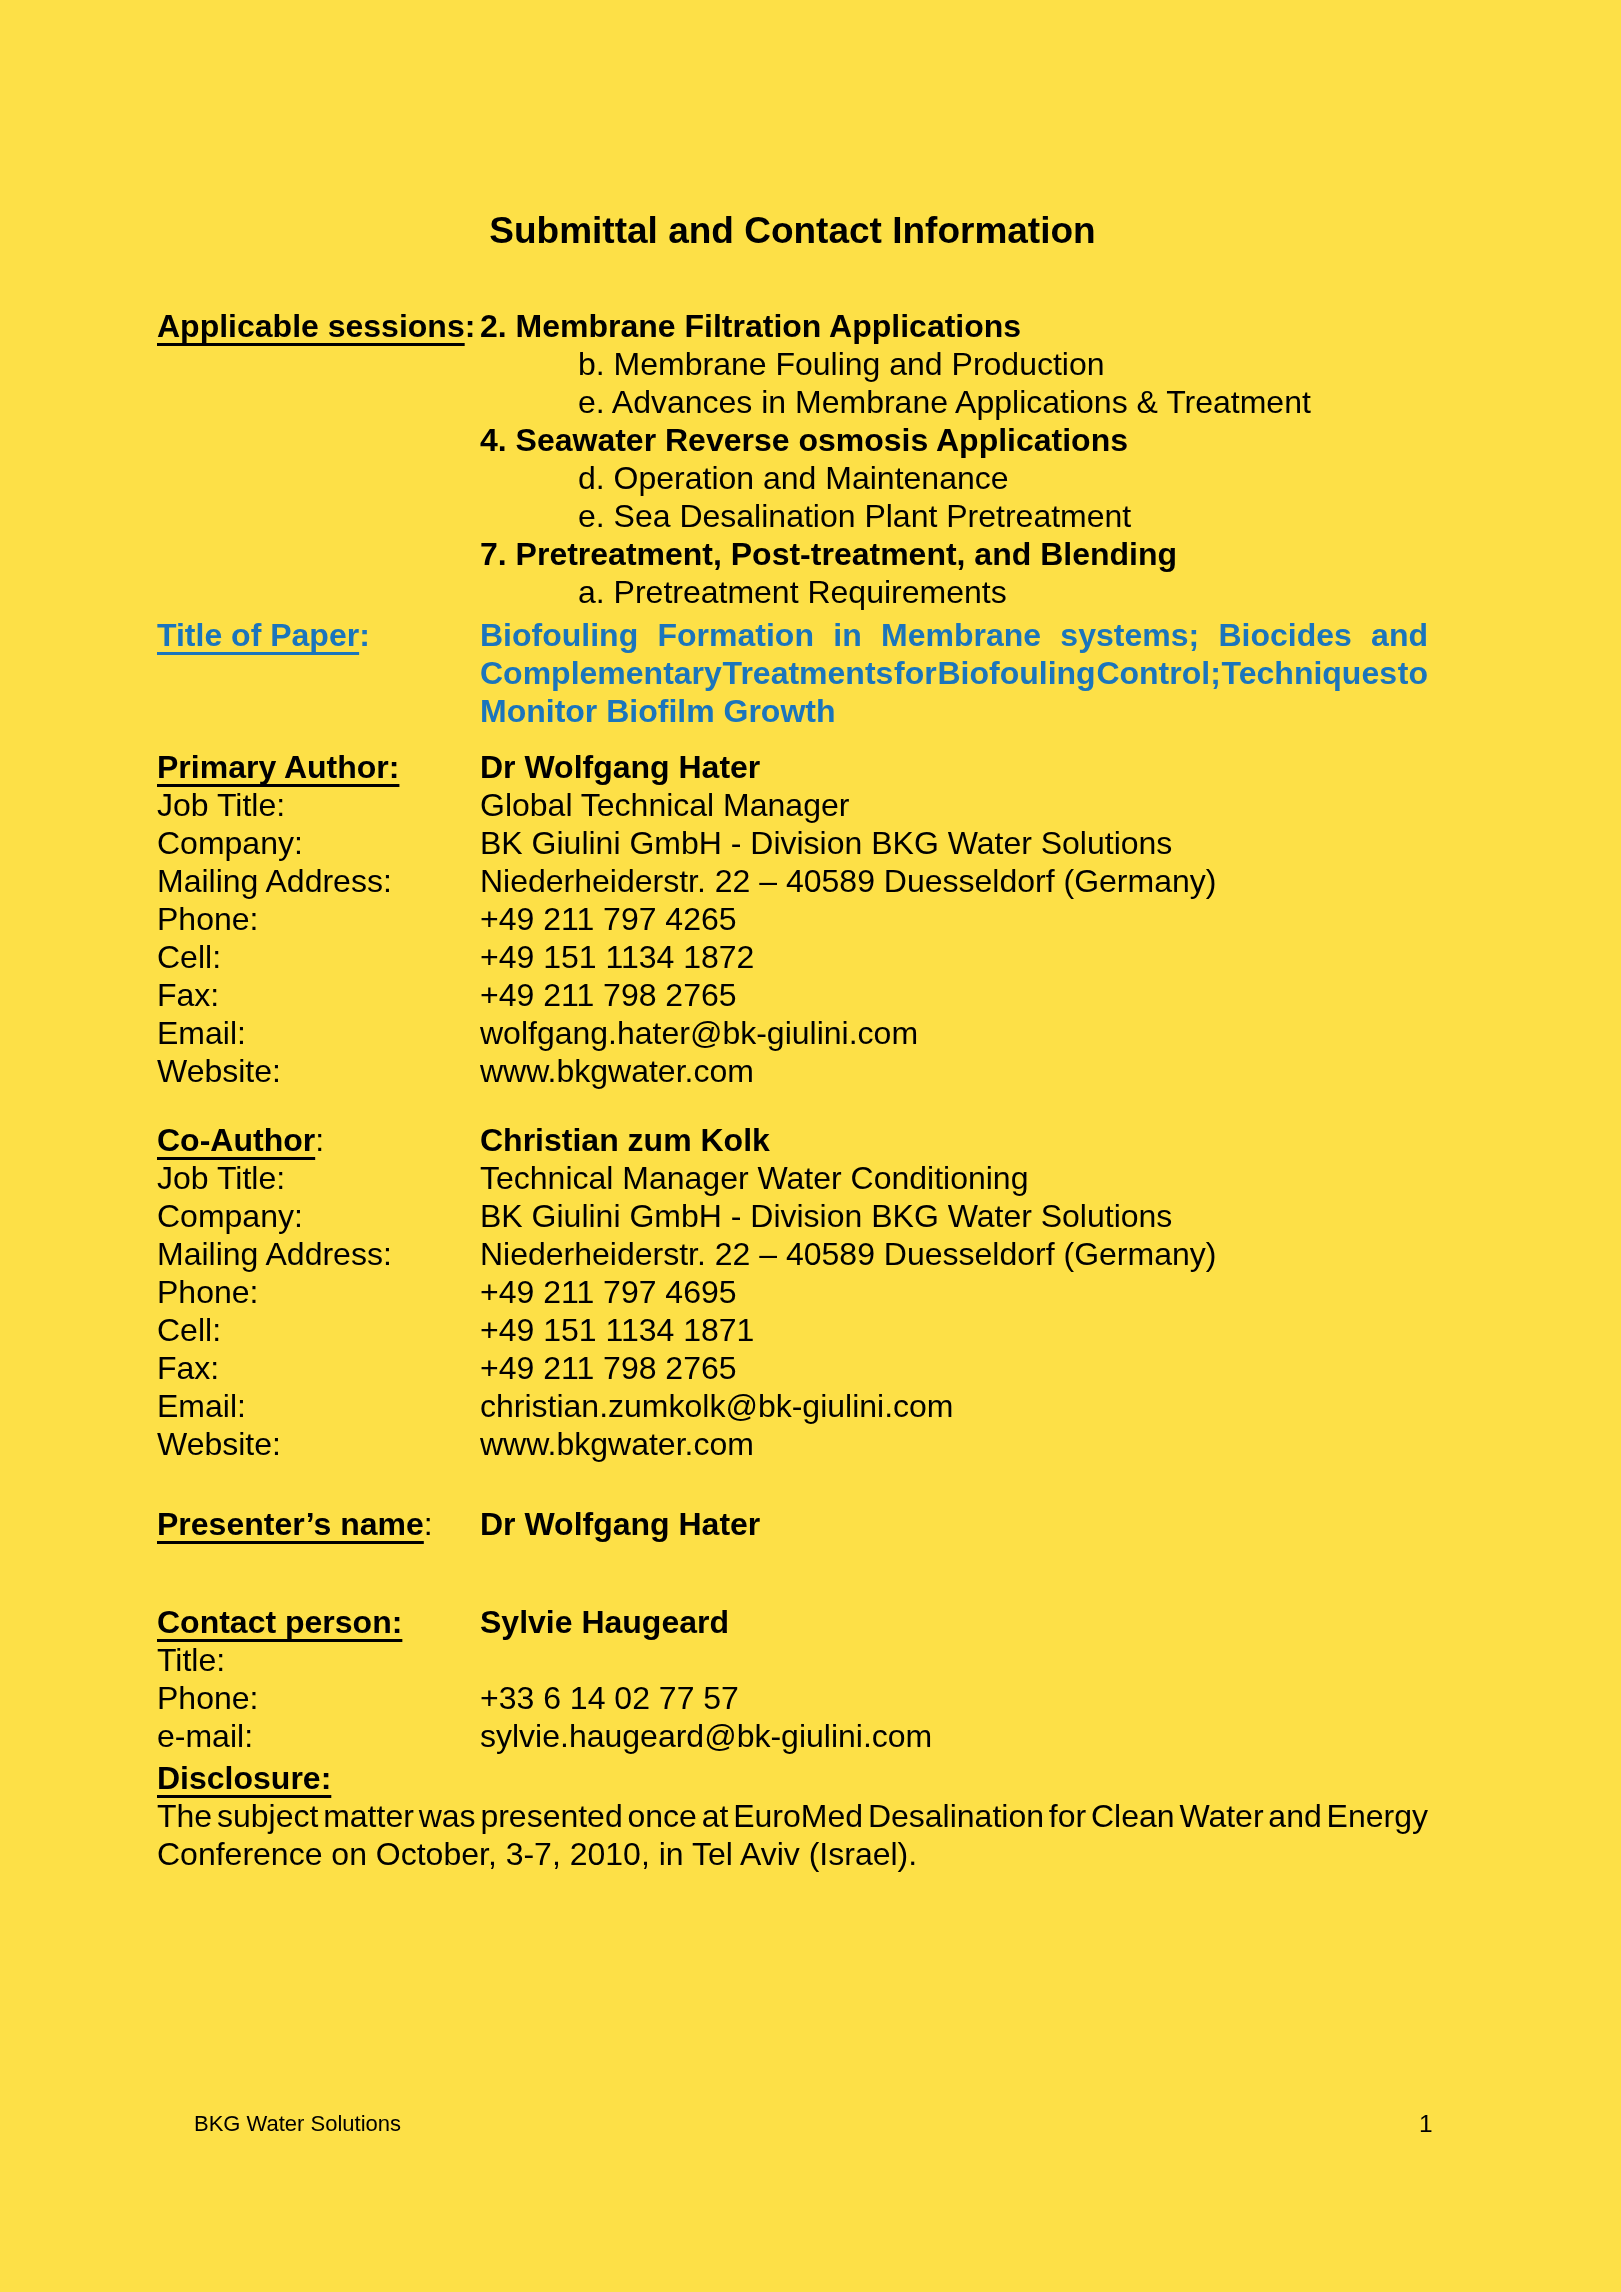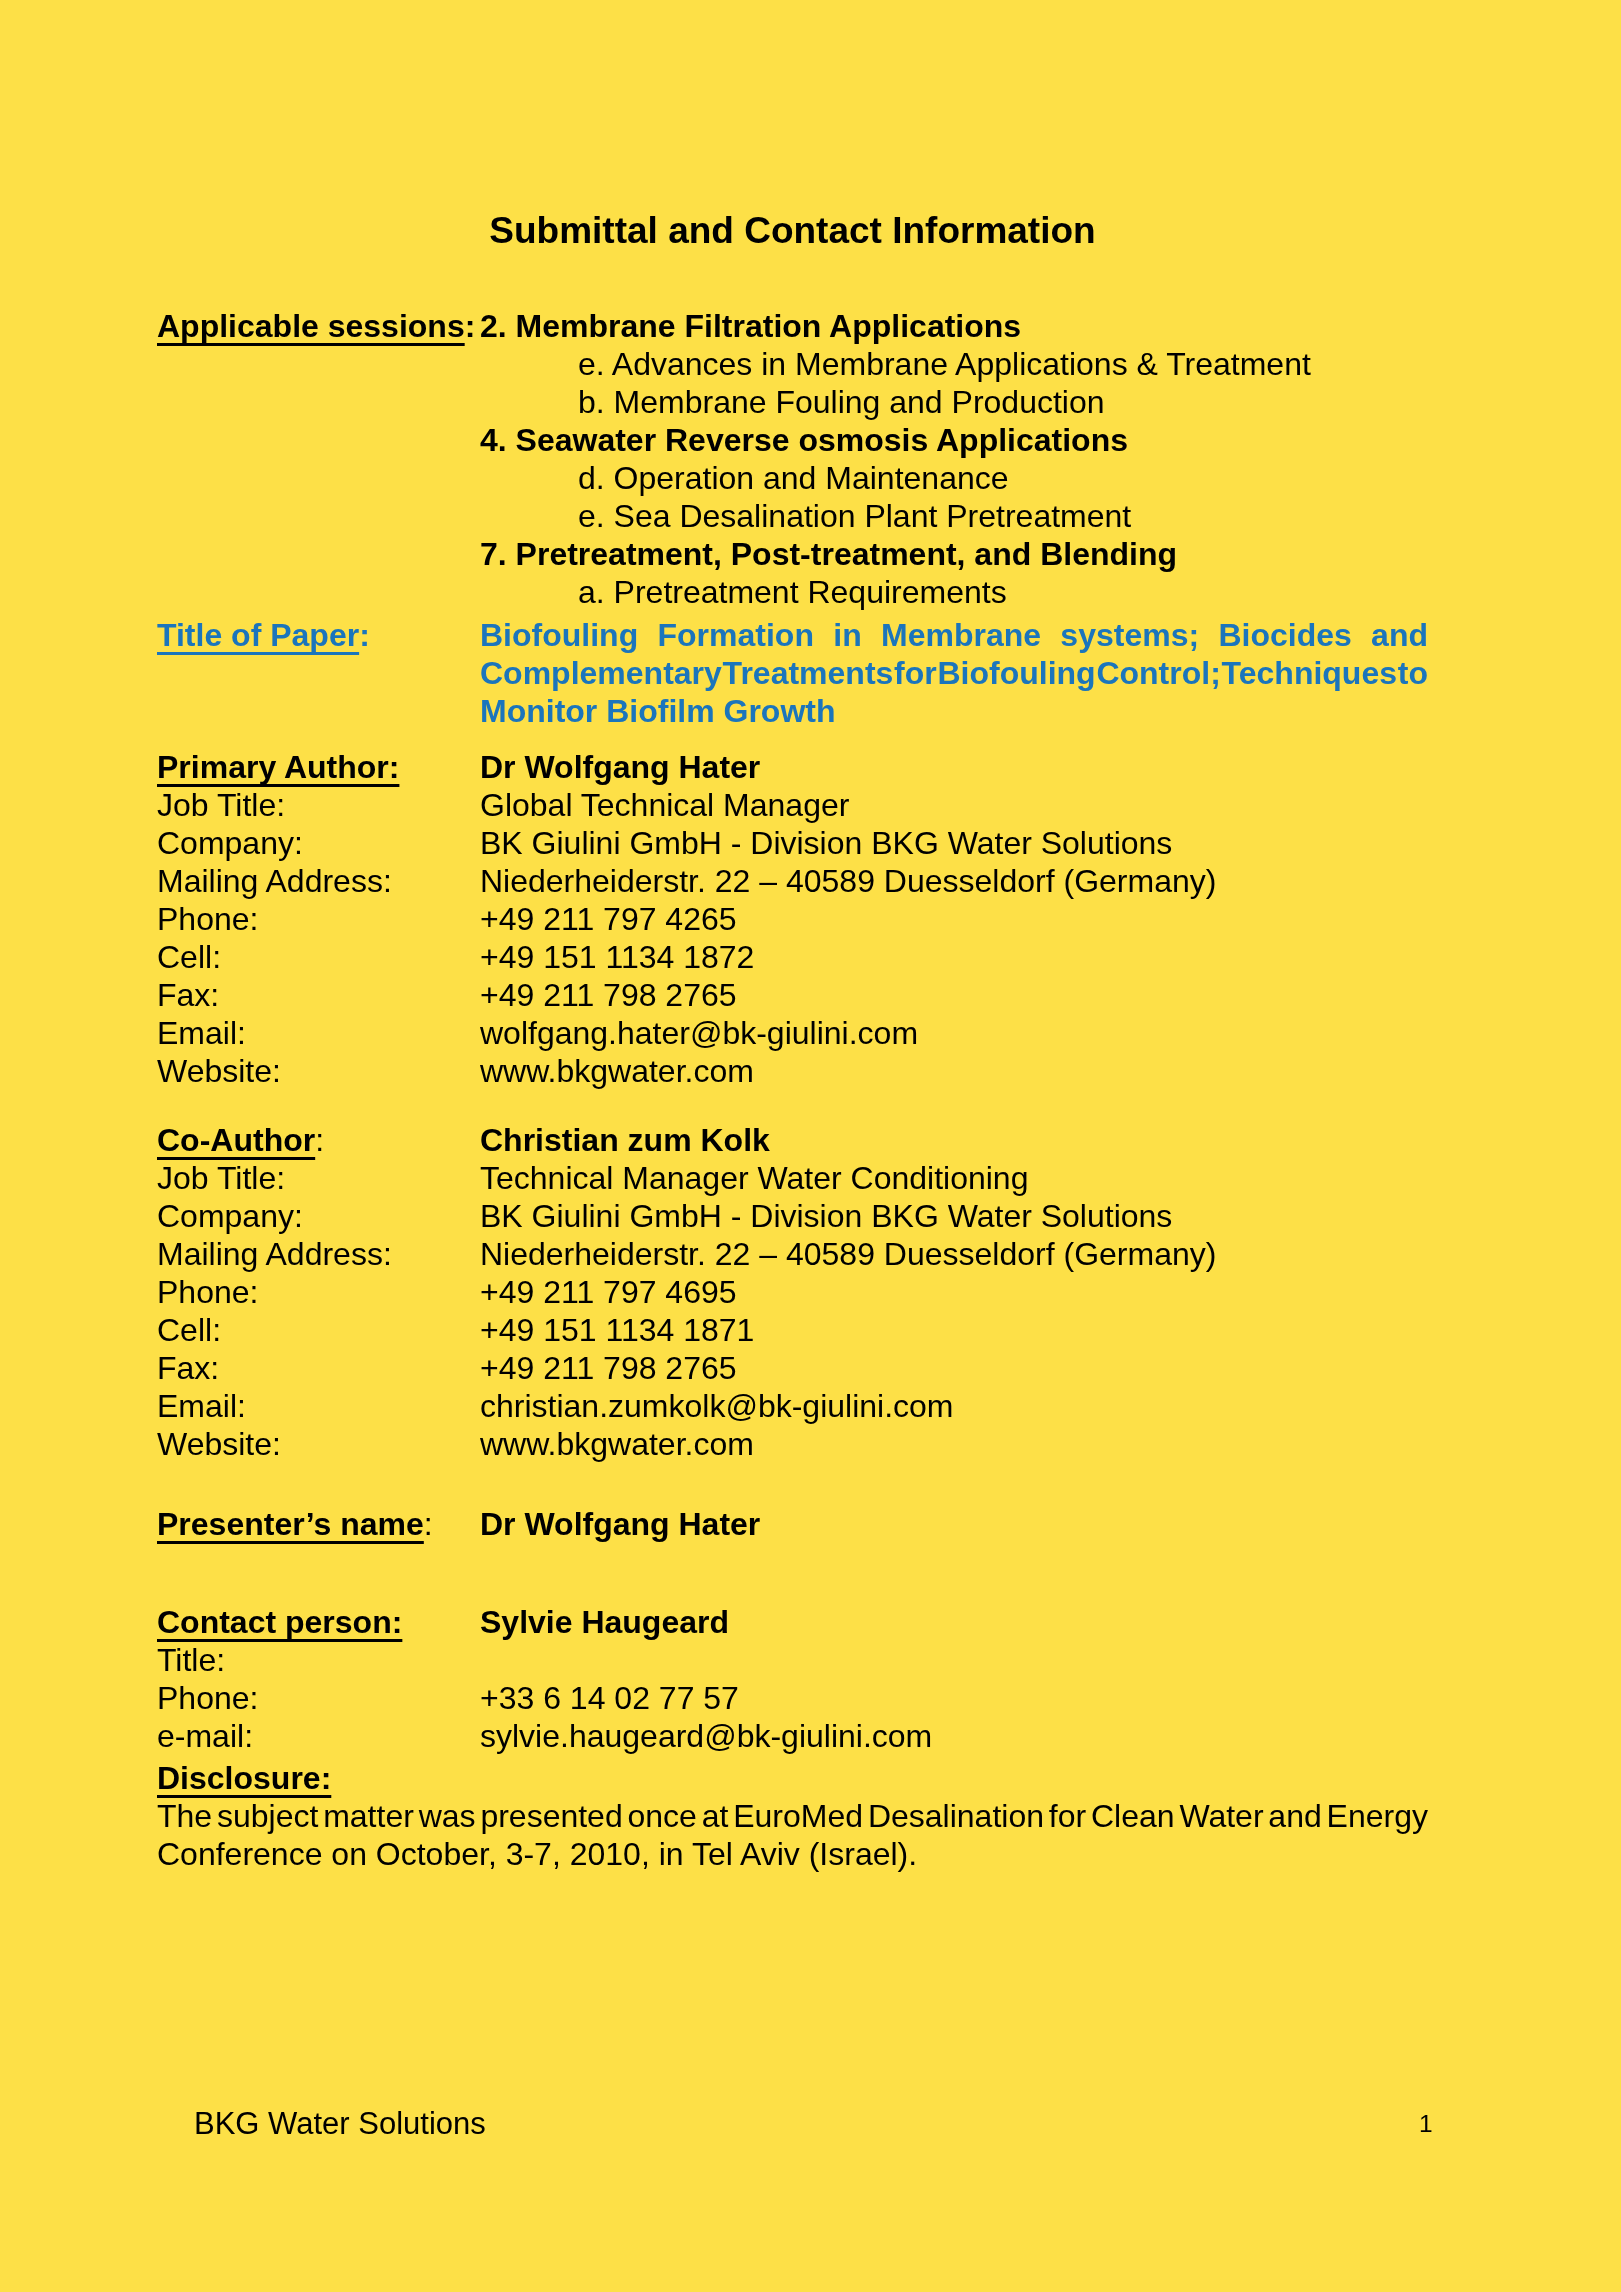--- a/index.html
+++ b/index.html
@@ -34,41 +34,41 @@
   .paper-top { top:616px; }
   .primary-top { top:748px; }
   .coauthor-top { top:1121px; }
   .presenter-top { top:1505px; }
   .contact-top { top:1603px; }
   .disclosure-top { top:1759px; }
   .session-item.lvl1 { padding-left:98px; }
   .flexjust { display:flex; justify-content:space-between; }
   .footer-left {
     position:absolute; left:194px; top:2109px;
-    font-size:31px; line-height:29px;
+    font-size:22px; line-height:29px;
   }
   .footer-page {
     position:absolute; left:1419px; top:2109px;
     font-size:24.5px; line-height:29px;
   }
 </style>
 </head>
 <body>
 
 <div class="page">
 
   <h1 class="doc-title">Submittal and Contact Information</h1>
 
   <section class="sec sessions-top">
     <div class="flexrow">
       <div class="col-label"><span class="b u">Applicable sessions</span><span class="b">:</span></div>
       <div class="col-value" id="sessions-list">
           <div class="session-item b">2. Membrane Filtration Applications</div>
+          <div class="session-item lvl1">b. Membrane Fouling and Production</div>
           <div class="session-item lvl1">e. Advances in Membrane Applications &amp; Treatment</div>
-          <div class="session-item lvl1">b. Membrane Fouling and Production</div>
           <div class="session-item b">4. Seawater Reverse osmosis Applications</div>
           <div class="session-item lvl1">d. Operation and Maintenance</div>
           <div class="session-item lvl1">e. Sea Desalination Plant Pretreatment</div>
           <div class="session-item b">7. Pretreatment, Post-treatment, and Blending</div>
           <div class="session-item lvl1">a. Pretreatment Requirements</div>
         </div>
     </div>
   </section>
 
   <section class="sec paper-top">

